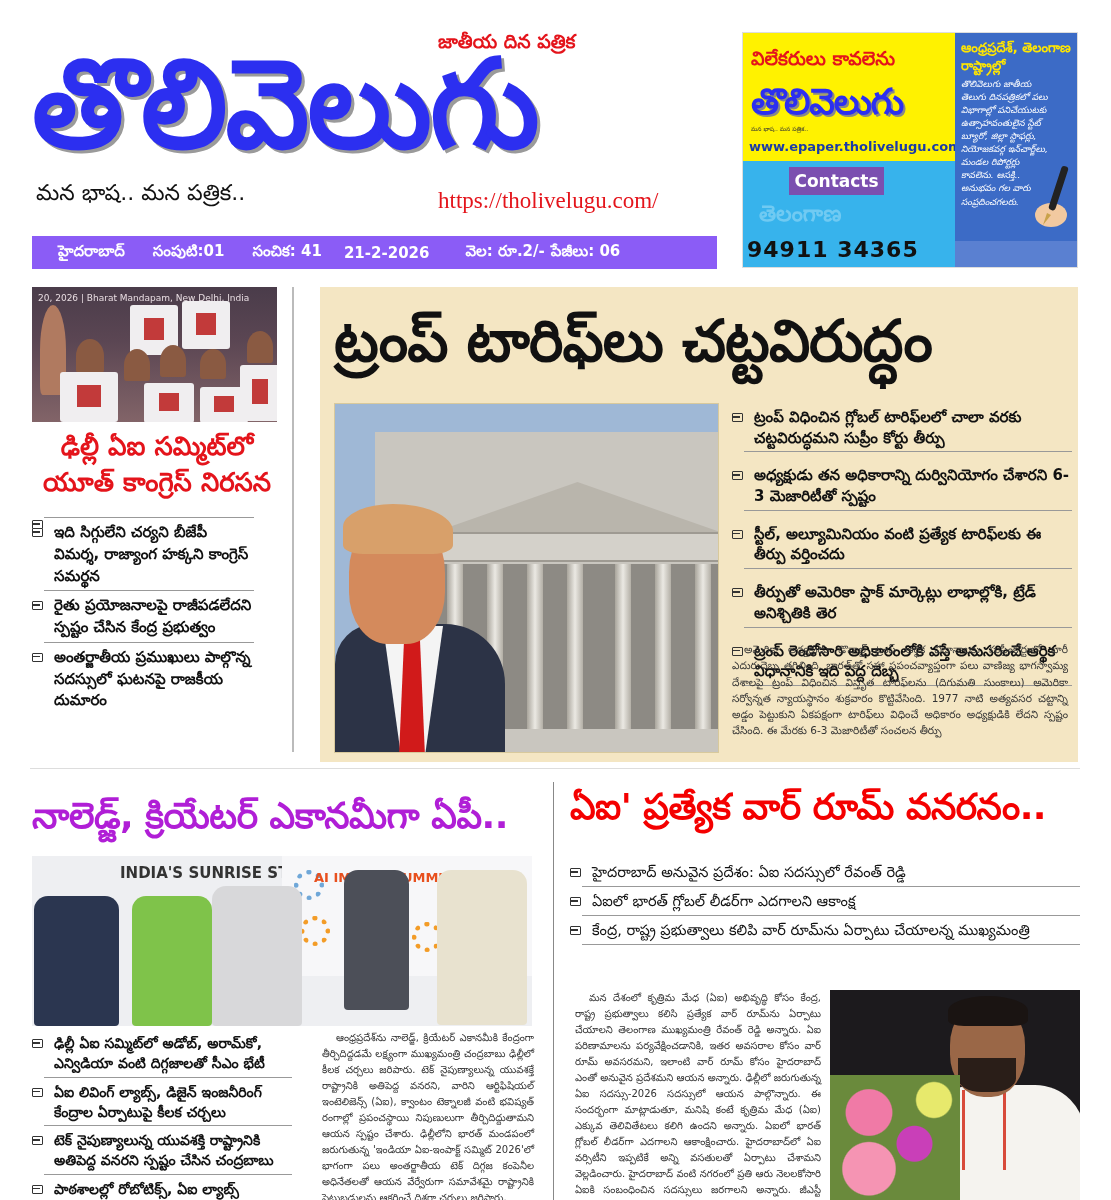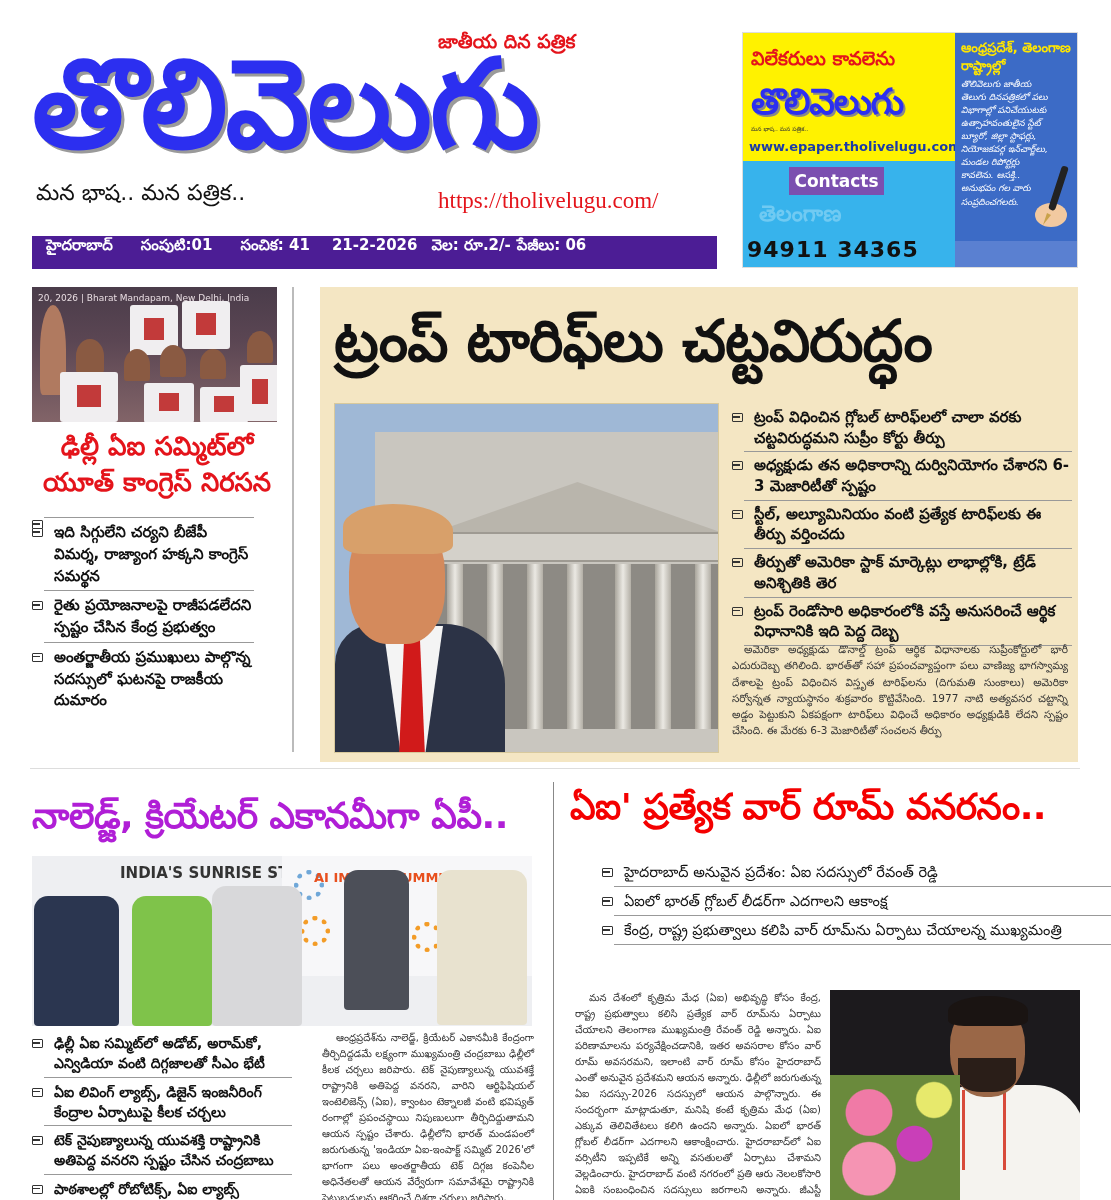--- a/index.html
+++ b/index.html
@@ -25,22 +25,22 @@
     font-size: 22px; color: #111;
   }
   .logo-url {
     position: absolute; left: 408px; top: 168px;
     font-family: "Liberation Serif", serif; font-size: 23px; color: #e4141b;
   }
 
   
   .info-bar {
     position: absolute; left: 32px; top: 236px; width: 685px; height: 33px;
-    background: #4c1d95; color: #fff; display: flex; align-items: flex-start;
-    font-size: 15px; font-weight: bold; padding-left: 14px; white-space: nowrap;
+    background: #8b5cf6; color: #fff; display: flex; align-items: center;
+    font-size: 15px; font-weight: bold; padding-left: 26px; white-space: nowrap;
   }
   .info-bar span { margin-right: 28px; }
   .info-bar .ib-issue { margin-right: 22px; }
   .info-bar .ib-price { margin-right: 6px; }
 
   
   .ad-box { position: absolute; left: 742px; top: 32px; width: 336px; height: 236px; overflow: hidden; border: 1px solid #ddd; }
   .ad-left { position: absolute; left: 0; top: 0; width: 212px; height: 236px; }
   .ad-yellow { position: absolute; left: 0; top: 0; width: 212px; height: 128px; background: #fff200; }
   .ad-cyan { position: absolute; left: 0; top: 128px; width: 212px; height: 108px; background: #37b3ec; }
@@ -80,39 +80,39 @@
   .court-pediment { position: absolute; left: 100px; top: 78px; width: 285px; height: 50px; background: #b9b5ac; clip-path: polygon(50% 0, 100% 100%, 0 100%); }
   .court-entab { position: absolute; left: 100px; top: 128px; width: 285px; height: 30px; background: #d4d1ca; border-top: 2px solid #9e9a92; border-bottom: 2px solid #9e9a92; }
   .court-col { position: absolute; top: 160px; width: 16px; height: 165px; background: linear-gradient(90deg,#a9a59c,#ebe9e3,#b3afa6); }
   .court-dark { position: absolute; left: 100px; top: 160px; width: 285px; height: 165px; background: #8d8a84; }
   .trump-suit { position: absolute; left: 0; top: 220px; width: 170px; height: 135px; background: #2c3346; border-radius: 40px 60px 0 0; }
   .trump-shirt { position: absolute; left: 48px; top: 222px; width: 60px; height: 130px; background: #f4f4f4; clip-path: polygon(0 0,100% 0,70% 100%,30% 100%); }
   .trump-tie { position: absolute; left: 64px; top: 232px; width: 26px; height: 120px; background: #d11a1a; clip-path: polygon(20% 0,80% 0,100% 100%,0 100%); }
   .trump-face { position: absolute; left: 14px; top: 110px; width: 96px; height: 130px; background: #d48a5c; border-radius: 45% 45% 40% 40%; }
   .trump-hair { position: absolute; left: 8px; top: 100px; width: 110px; height: 50px; background: #d8a06a; border-radius: 50% 60% 20% 20%; }
   .lead-bullets { position: absolute; left: 412px; top: 120px; width: 340px; }
-  .lead-bullets .bullet { font-size: 15px; line-height: 1.38; margin-bottom: 3px; }
+  .lead-bullets .bullet { font-size: 15px; line-height: 1.38; margin-bottom: 13px; }
   .lead-body { position: absolute; left: 412px; top: 354px; width: 336px; font-size: 10.5px; line-height: 1.55; color: #333; text-align: justify; text-indent: 12px; }
 
   
   .hr-top { position: absolute; left: 30px; top: 768px; width: 1050px; height: 1px; background: #ddd; }
   .bl-head { position: absolute; left: 32px; top: 795px; font-size: 36px; font-weight: bold; color: #b01ed6; white-space: nowrap; letter-spacing: -0.5px; text-align: right; }
   .bl-photo { position: absolute; left: 32px; top: 856px; width: 500px; height: 170px; background: #eeeff2; overflow: hidden; }
   .bl-photo .wall-txt { position: absolute; left: 88px; top: 8px; font-size: 15px; font-weight: bold; color: #333; }
   .bl-photo .sunburst { position: absolute; width: 30px; height: 30px; border-radius: 50%; border: 5px dotted #f39c27; }
   .bl-photo .ai-txt { position: absolute; font-size: 13px; font-weight: 900; color: #e8501e; line-height: 0.9; }
   .bl-photo .p { position: absolute; border-radius: 14px 14px 4px 4px; }
   .bl-bullets { position: absolute; left: 32px; top: 1033px; width: 260px; }
   .bl-bullets .bullet { font-size: 14px; line-height: 1.45; margin-bottom: 4px; }
   .bl-body { position: absolute; left: 322px; top: 1030px; width: 212px; font-size: 10px; line-height: 1.6; color: #333; text-align: justify; text-indent: 14px; }
   .col-rule-2 { position: absolute; left: 553px; top: 782px; width: 1px; height: 418px; background: #888; }
 
   
   .br-head { position: absolute; left: 570px; top: 786px; font-size: 36px; font-weight: 900; color: #f40000; white-space: nowrap; letter-spacing: -0.5px; }
-  .br-bullets { position: absolute; left: 602px; top: 862px; width: 510px; }
+  .br-bullets { position: absolute; left: 570px; top: 862px; width: 510px; }
   .br-bullets .bullet { font-size: 14.5px; line-height: 1.45; margin-bottom: 4px; font-weight: normal; }
   .br-body { position: absolute; left: 575px; top: 990px; width: 246px; font-size: 10px; line-height: 1.6; color: #333; text-align: justify; text-indent: 14px; }
   .br-photo { position: absolute; left: 830px; top: 990px; width: 250px; height: 210px; background: #1c1a1d; overflow: hidden; }
   .br-photo .shirt { position: absolute; left: 95px; top: 95px; width: 160px; height: 130px; background: #f5f3ef; border-radius: 50px 50px 0 0; }
   .br-photo .face { position: absolute; left: 120px; top: 12px; width: 75px; height: 95px; background: #9a6747; border-radius: 45%; }
   .br-photo .hair { position: absolute; left: 118px; top: 6px; width: 80px; height: 30px; background: #1a1412; border-radius: 50% 50% 20% 20%; }
   .br-photo .beard { position: absolute; left: 128px; top: 68px; width: 58px; height: 34px; background: #2a1e18; border-radius: 0 0 40% 40%; }
   .br-photo .flowers { position: absolute; left: 0; top: 85px; width: 130px; height: 125px; background: radial-gradient(circle at 30% 30%,#f07aa6 0 18%,transparent 19%), radial-gradient(circle at 65% 55%,#c93fb8 0 16%,transparent 17%), radial-gradient(circle at 30% 75%,#f594b3 0 20%,transparent 21%), radial-gradient(circle at 80% 20%,#e7e96c 0 12%,transparent 13%), #6a8a3c; }
   .br-photo .lanyard { position: absolute; left: 132px; top: 100px; width: 44px; height: 80px; border-left: 3px solid #d84a3a; border-right: 3px solid #d84a3a; }
 </style>
@@ -123,21 +123,21 @@
   <div class="logo-title">తొలివెలుగు</div>
   <div class="logo-tagline-top">జాతీయ దిన పత్రిక</div>
   <div class="logo-tagline-bottom">మన భాష.. మన పత్రిక..</div>
   <a class="logo-url">https://tholivelugu.com/</a>
 </div>
 
 <div class="info-bar">
   <span>హైదరాబాద్</span>
   <span>సంపుటి:01</span>
   <span class="ib-issue">సంచిక: 41</span>
-  <span style="margin-right:14px">21-2-2026</span>
+  <span style="margin-right:36px">21-2-2026</span>
   <span class="ib-price">వెల: రూ.2/-</span>
   <span>పేజీలు: 06</span>
 </div>
 
 <div class="ad-box">
   <div class="ad-left">
     <div class="ad-yellow"></div>
     <div class="ad-cyan"></div>
     <div class="ad-head">విలేకరులు కావలెను</div>
     <div class="ad-logo">తొలివెలుగు</div>

